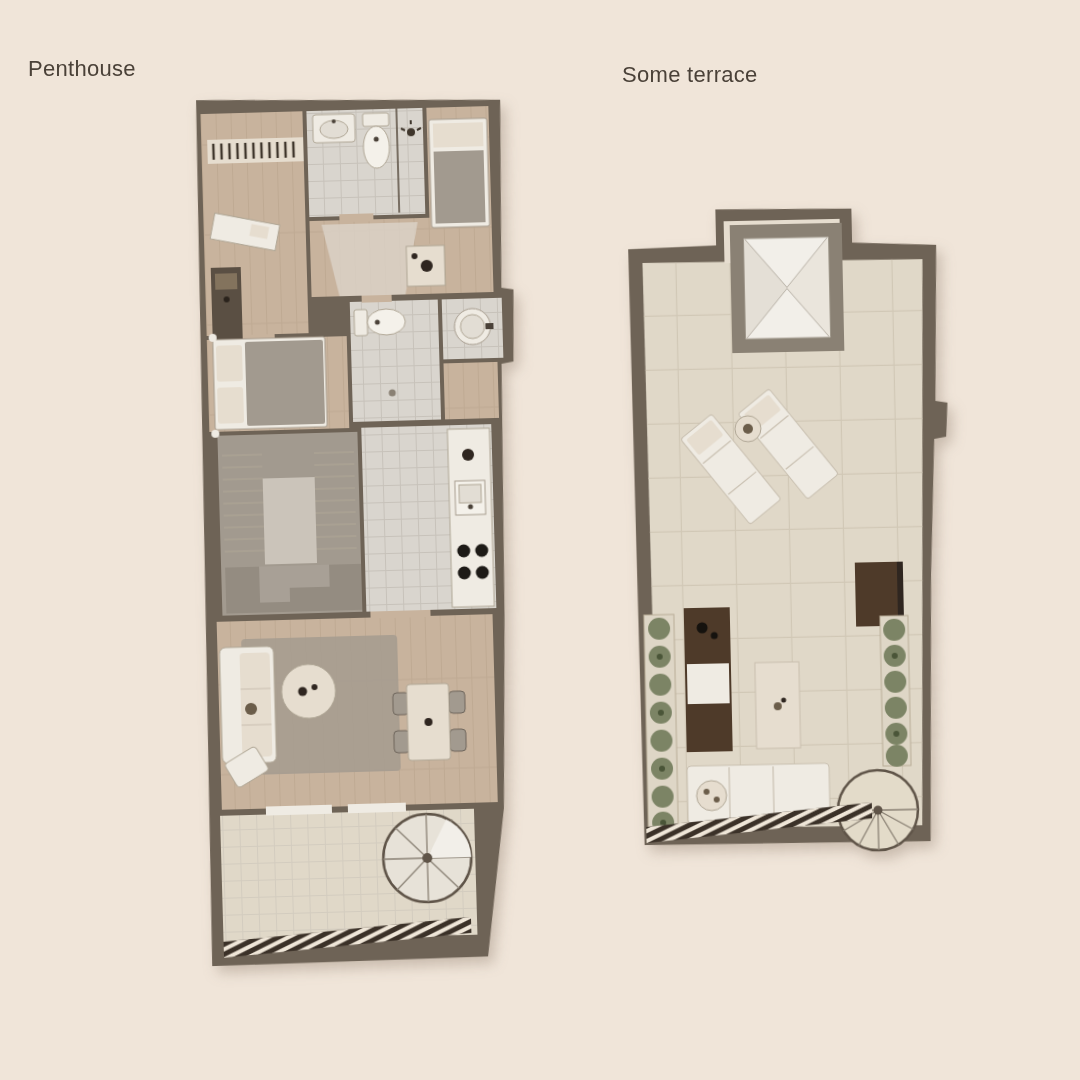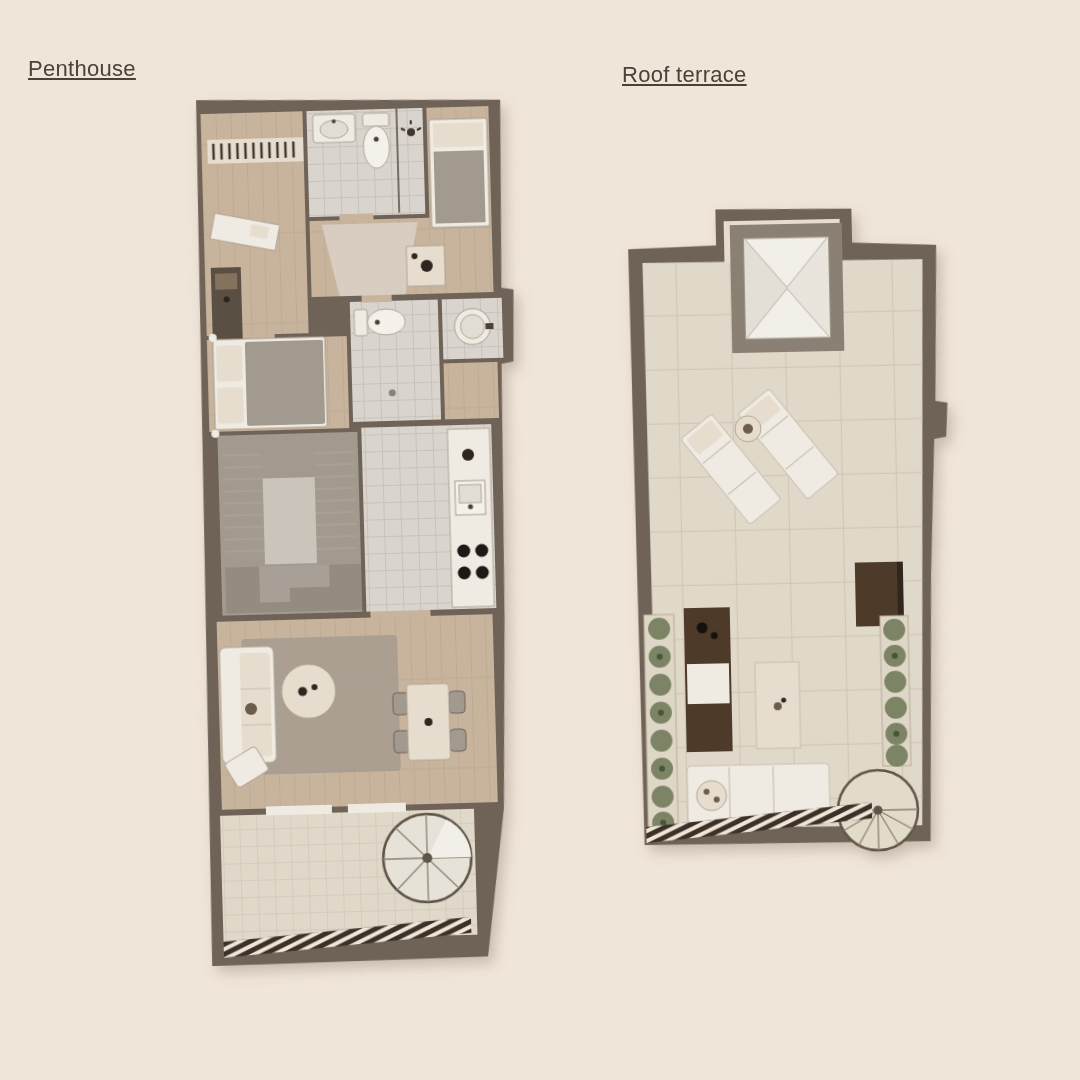--- a/index.html
+++ b/index.html
@@ -5,42 +5,42 @@
   :root{
     --bg:#f0e5d9; --wall:#6e6356; --wallLight:#8c8173;
     --wood:#c8b39d; --tile:#d9d5ce; --terr:#e0d8c8;
     --gray:#a29a8f; --grayLight:#cbc4ba; --white:#efebe3; --cream:#e6ddcf;
     --rug:#a69c90; --brown:#4e3a29; --brownDeep:#2f2620;
     --plant:#7c8465; --rail:#3b3128; --text:#4a4138;
   }
   html,body{margin:0;padding:0;}
   .canvas{position:relative;width:1080px;height:1080px;background:var(--bg);
           font-family:"Liberation Sans",sans-serif;overflow:hidden;}
-  .plan-title{position:absolute;font-size:22px;color:var(--text);letter-spacing:.3px;text-decoration:underline;}
+  .plan-title{position:absolute;font-size:22px;color:var(--text);letter-spacing:.3px;}
   #title-penthouse{left:28px;top:56px;}
   #title-roof{left:622px;top:62px;}
   .disclaimer{position:absolute;left:0;right:0;top:1016px;text-align:center;
               font-size:13.5px;color:var(--text);letter-spacing:.4px;}
   svg{position:absolute;left:0;top:0;}
   .f-wall{fill:var(--wall)} .f-wood{fill:var(--wood)} .f-tile{fill:var(--tile)}
   .f-terr{fill:var(--terr)} .f-gray{fill:var(--gray)} .f-grayL{fill:var(--grayLight)}
   .f-white{fill:var(--white)} .f-cream{fill:var(--cream)} .f-rug{fill:var(--rug)}
   .f-brown{fill:var(--brown)} .f-plant{fill:var(--plant)}
   .f-rail{fill:var(--rail)}
   .s-line{stroke:#b0a796;stroke-width:1;fill:none}
   .s-dark{stroke:#5f5448;stroke-width:1.6;fill:none}
   .s-soft{stroke:#c9c0b1;stroke-width:1.2;fill:none}
 </style>
 </head>
 <body>
 
 <div class="canvas">
 
   <div class="plan-title" id="title-penthouse">Penthouse</div>
-  <div class="plan-title" id="title-roof">Roof terrace</div>
+  <div class="plan-title" id="title-roof">Some terrace</div>
 
   <svg width="1080" height="1080" viewBox="0 0 1080 1080">
     <defs>
       <pattern id="planks" width="15" height="90" patternUnits="userSpaceOnUse">
         <path d="M14.5,0 V90 M0,45 H15" stroke="#b5a089" stroke-width="1"></path>
       </pattern>
       <pattern id="tiles" width="17" height="17" patternUnits="userSpaceOnUse">
         <path d="M16.5,0 V17 M0,16.5 H17" stroke="#c2bdb5" stroke-width="1"></path>
       </pattern>
       <pattern id="bigtiles" width="54" height="54" patternUnits="userSpaceOnUse">

